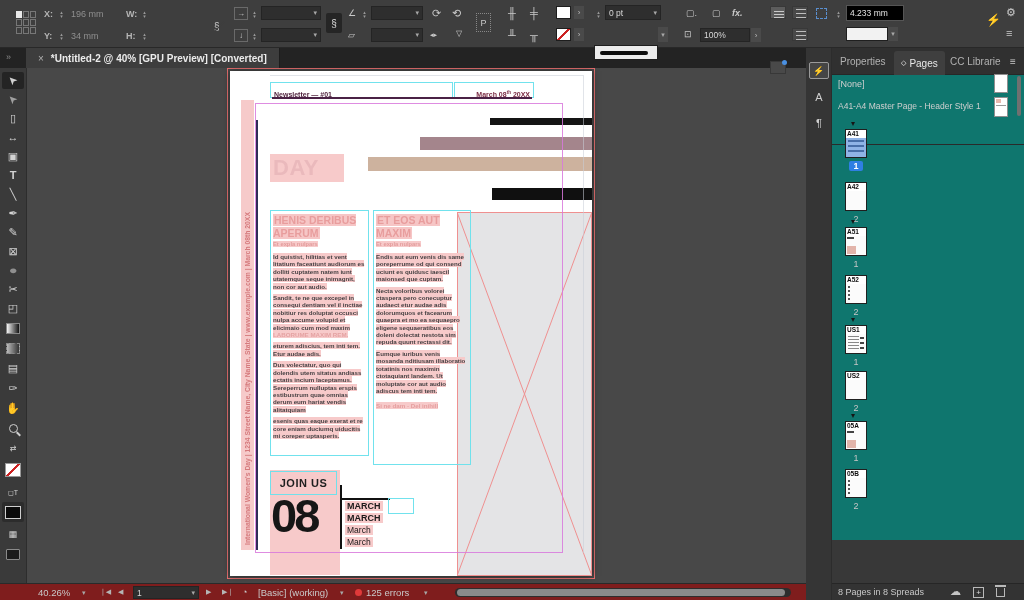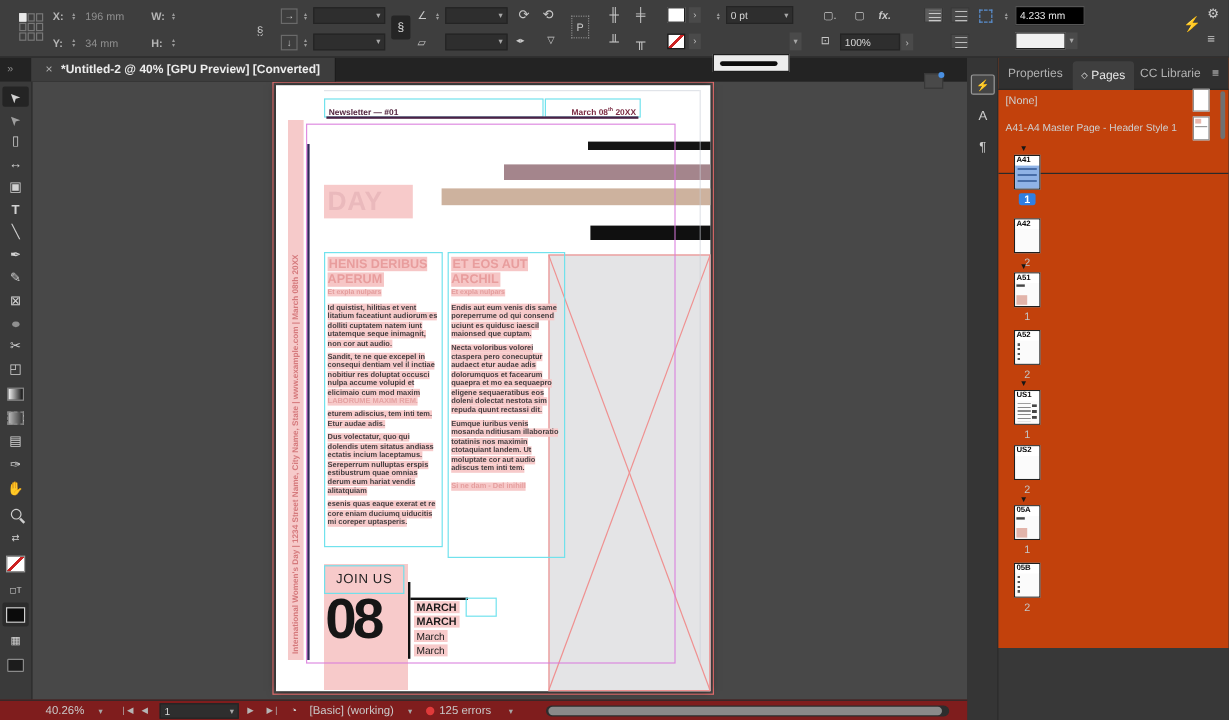--- a/index.html
+++ b/index.html
@@ -68,21 +68,21 @@
 .colhead{font-size:10.5px;line-height:12.5px;font-weight:bold;color:#e89d9d}
 .colhead span{background:#f6c6c6;padding:0 1px}
 .colsub{font-size:5.8px;font-weight:bold;color:#e39c9c}
 .caps{color:#e4a2a2}
 .marchline{line-height:12px;white-space:nowrap}
 .marchline span{background:#f7caca;padding:0 2px;color:#1a1a1a}
 
 #dock{left:806px;top:48px;width:218px;height:552px;background:#383838;z-index:25}
 #dockicons{position:absolute;left:0;top:0;width:26px;height:552px;background:#353535;border-right:1px solid #2c2c2c}
 .dicon{position:absolute;left:3px;width:20px;height:17px;border:1px solid #9a9a9a;border-radius:2px;background:#454545;display:flex;align-items:center;justify-content:center;color:#cfcfcf;font-size:9px}
-#panel{position:absolute;left:26px;top:0;width:192px;height:492px;background:#c2410c}
+#panel{position:absolute;left:26px;top:0;width:192px;height:492px;background:#0f766e}
 #ptabs{position:absolute;left:0;top:0;width:192px;height:27px;background:#303030;border-bottom:1px solid #272727}
 .ptab{position:absolute;top:0;height:27px;display:flex;align-items:center;font-size:10px;color:#b2b2b2;white-space:nowrap}
 .ptab.active{background:#3f3f3f;border-radius:3px 3px 0 0;top:3px;height:24px;padding:0 7px;color:#e8e8e8}
 .mrow{position:absolute;left:0;width:192px;font-size:9px;color:#cfcfcf;white-space:nowrap}
 .mthumb{position:absolute;background:#fff;border:1px solid #8f8f8f}
 .pg-thumb{position:absolute;left:13px;width:22px;background:#fff;border:1px solid #1f1f1f}
 .pg-lbl{display:block;font-size:6.5px;font-weight:bold;color:#0d0d0d;line-height:8px;padding-left:1px;background:#fff;white-space:nowrap;overflow:hidden}
 .pg-art{height:19px;background:#fbfbfb}
 .art-a41{background:#8fb3e6;background-image:repeating-linear-gradient(180deg,#486ea8 0 2px,transparent 2px 5px);background-size:16px 14px;background-repeat:no-repeat;background-position:2px 2px}
 .art-pink{position:relative}
@@ -323,34 +323,34 @@
             <p class="bodyp"><span>Sandit, te ne que excepel in consequi dentiam vel il inctiae nobitiur res doluptat occusci nulpa accume volupid et elicimaio cum mod maxim</span> <span class="caps">LABORUME MAXIM REM.</span></p>
             <p class="bodyp"><span>eturem adiscius, tem inti tem. Etur audae adis.</span></p>
             <p class="bodyp"><span>Dus volectatur, quo qui dolendis utem sitatus andiass ectatis incium laceptamus. Sereperrum nulluptas erspis estibustrum quae omnias derum eum hariat vendis alitatquiam</span></p>
             <p class="bodyp"><span>esenis quas eaque exerat et re core eniam duciumq uiducitis mi coreper uptasperis.</span></p>
           </div>
         </div>
       </div>
 
       <div class="abs cyan" style="left:143px;top:139px;width:98px;height:255px">
         <div style="padding:3px 2px 0 2px">
-          <div class="colhead"><span>ET EOS AUT ARCHIL</span></div>
+          <div class="colhead"><span>ET EOS AUT MAXIM</span></div>
           <div class="colsub" style="margin-top:2px"><span class="hl">Et expla nulpars</span></div>
           <div style="margin-top:6px">
             <p class="bodyp"><span>Endis aut eum venis dis same poreperrume od qui consend uciunt es quidusc iaescil maionsed que cuptam.</span></p>
             <p class="bodyp"><span>Necta voloribus volorei ctaspera pero conecuptur audaect etur audae adis dolorumquos et facearum quaepra et mo ea sequaepro eligene sequaeratibus eos doleni dolectat nestota sim repuda quunt rectassi dit.</span></p>
             <p class="bodyp"><span>Eumque iuribus venis mosanda nditiusam illaboratio totatinis nos maximin ctotaquiant landem. Ut moluptate cor aut audio adiscus tem inti tem.</span></p>
             <p class="bodyp" style="margin-top:8px;color:#e59e9e"><span>Si ne dam - Del inihill</span></p>
           </div>
         </div>
       </div>
 
       <div class="abs hl" style="left:40px;top:399px;width:70px;height:105px"></div>
       <div class="abs cyan" style="left:40px;top:400px;width:67px;height:24px;text-align:center">
-        <span style="font-size:11px;font-weight:normal;color:#1f1f1f;line-height:22px;letter-spacing:.5px">JOIN US</span>
+        <span style="font-size:11px;font-weight:bold;color:#1f1f1f;line-height:22px;letter-spacing:.5px">JOIN US</span>
       </div>
       <div class="abs" style="left:41px;top:419px">
         <span style="font-size:47px;font-weight:bold;letter-spacing:-3px;color:#161616;line-height:52px">08</span>
       </div>
       <div class="abs" style="left:110px;top:414px;width:2px;height:64px;background:#111"></div>
       <div class="abs" style="left:112px;top:427px;width:48px;height:2px;background:#111"></div>
       <div class="abs" style="left:115px;top:429px">
         <div class="marchline" style="font-size:9px;font-weight:bold"><span>MARCH</span></div>
         <div class="marchline" style="font-size:9px;font-weight:bold"><span>MARCH</span></div>
         <div class="marchline" style="font-size:8.5px"><span>March</span></div>
@@ -436,20 +436,26 @@
           <div class="pg-art art-pink"></div>
         </div>
       <div class="pg-num" style="top:405px">1</div>
 
       <div class="pg-thumb" style="top:421px">
           <span class="pg-lbl">05B</span>
           <div class="pg-art art-marks"></div>
         </div>
       <div class="pg-num" style="top:453px">2</div>
 
+      <div id="pfooter">
+        <span class="abs" style="left:6px;top:3px">8 Pages in 8 Spreads</span>
+        <span class="abs" style="left:118px;top:1px;font-size:11px;color:#c5c5c5">☁</span>
+        <div class="abs plusbox" style="left:141px;top:3px">+</div>
+        <div class="abs trash" style="left:164px;top:4px"></div>
+      </div>
     </div>
   </div>
 
   <div id="sbar" class="abs">
     <span class="abs" style="left:38px;top:3px">40.26%</span>
     <span class="abs chev" style="left:82px;top:5px"></span>
     <span class="abs navi" style="left:100px;top:4px">❘◀</span>
     <span class="abs navi" style="left:118px;top:4px">◀</span>
     <div class="abs fld" style="left:133px;top:2px;width:66px;height:13px">
         <span>1</span>

